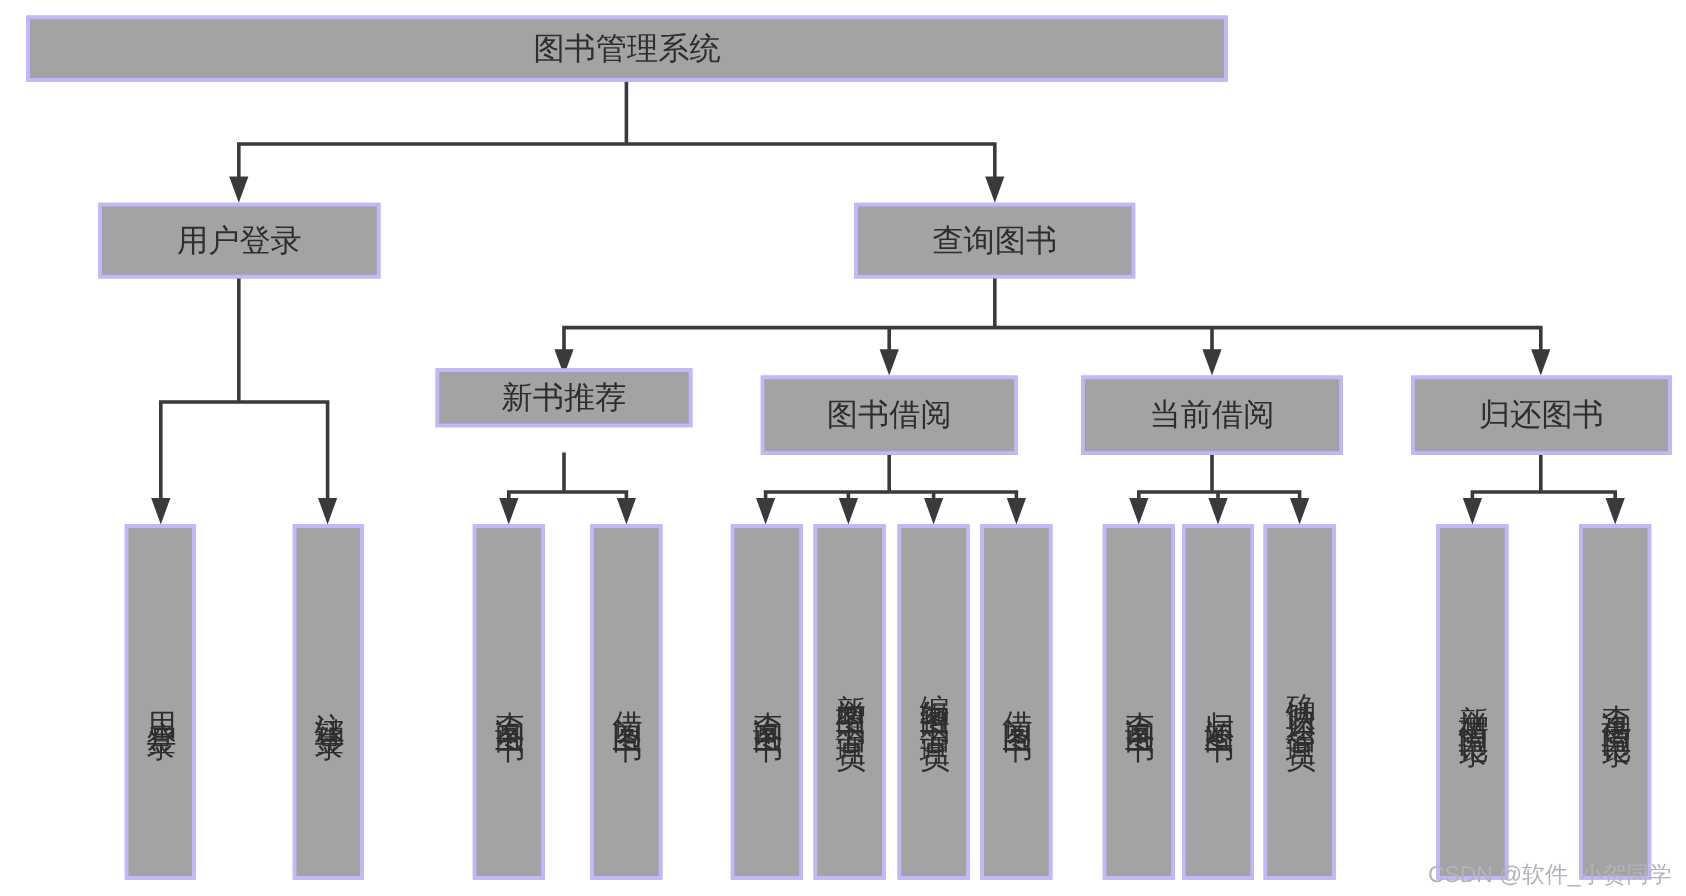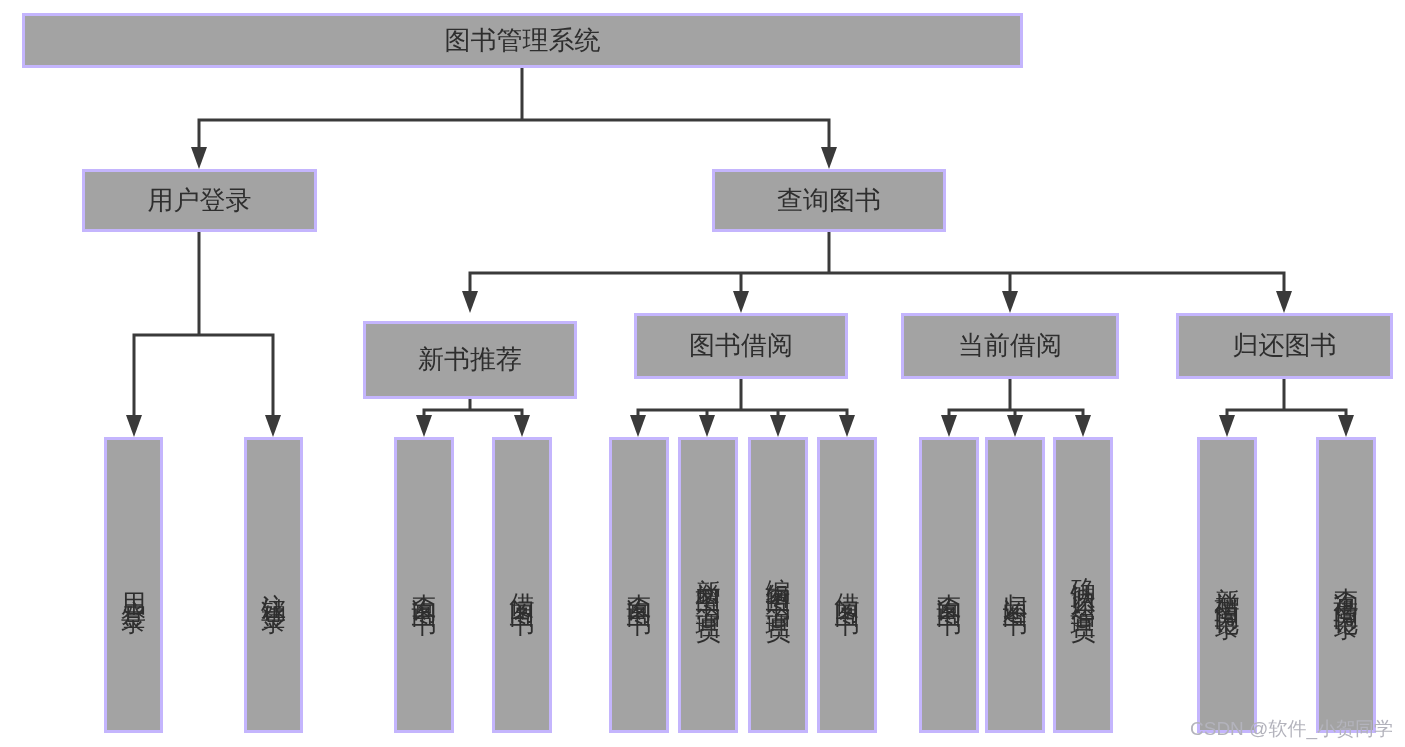--- a/index.html
+++ b/index.html
@@ -61,21 +61,21 @@
       <polygon points="1219,415 1235,415 1227,437"></polygon>
       <polygon points="1338,415 1354,415 1346,437"></polygon>
     </g>
   </svg>
 
   <div class="box" style="left:22px;top:13px;width:1001px;height:55px">图书管理系统</div>
 
   <div class="box" style="left:82px;top:169px;width:235px;height:63px">用户登录</div>
   <div class="box" style="left:712px;top:169px;width:234px;height:63px">查询图书</div>
 
-  <div class="box" style="left:363px;top:321px;width:214px;height:78px">新书推荐</div>
+  <div class="box" style="left:363px;top:307px;width:214px;height:49px">新书推荐</div>
   <div class="box" style="left:901px;top:313px;width:218px;height:66px">当前借阅</div>
   <div class="box" style="left:634px;top:313px;width:214px;height:66px">图书借阅</div>
   <div class="box" style="left:1176px;top:313px;width:217px;height:66px">归还图书</div>
 
   <div class="box vbox" style="left:104px;top:437px;width:59px;height:296px">用户登录</div>
   <div class="box vbox" style="left:244px;top:437px;width:59px;height:296px">注销登录</div>
 
   <div class="box vbox" style="left:394px;top:437px;width:60px;height:296px">查询图书</div>
   <div class="box vbox" style="left:492px;top:437px;width:60px;height:296px">借阅图书</div>
 

